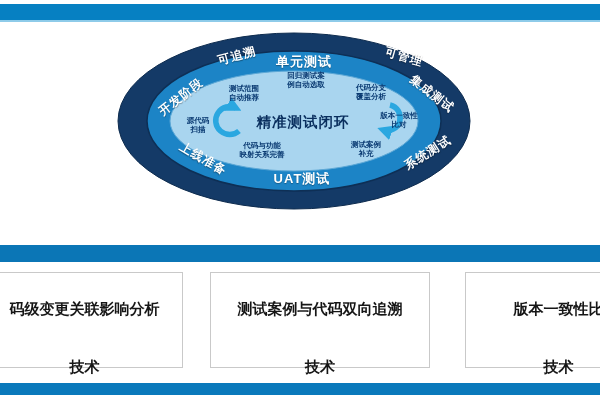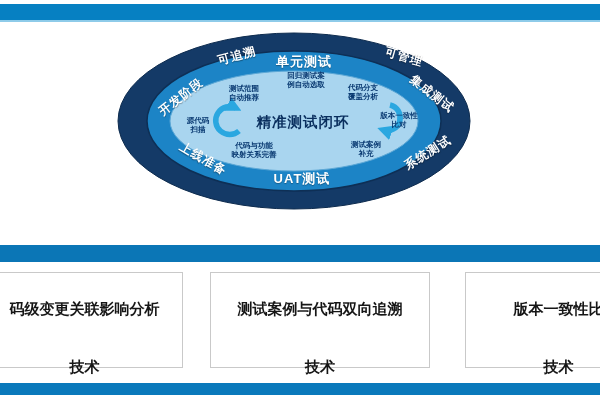--- a/index.html
+++ b/index.html
@@ -81,33 +81,33 @@
     <div class="lbl lbl-ring" style="left:302px;top:179px;">UAT测试</div>
 
     <div class="lbl lbl-inner" style="left:244px;top:93px;">
       <span>测试范围</span>
       <span>自动推荐</span>
     </div>
     <div class="lbl lbl-inner" style="left:306px;top:80px;">
       <span>回归测试案</span>
       <span>例自动选取</span>
     </div>
-    <div class="lbl lbl-inner" style="left:363px;top:92px;">
+    <div class="lbl lbl-inner" style="left:371px;top:92px;">
       <span>代码分支</span>
       <span>覆盖分析</span>
     </div>
     <div class="lbl lbl-inner" style="left:198px;top:125px;">
       <span>源代码</span>
       <span>扫描</span>
     </div>
     <div class="lbl lbl-inner" style="left:399px;top:120px;">
       <span>版本一致性</span>
       <span>比对</span>
     </div>
-    <div class="lbl lbl-inner" style="left:254px;top:150px;">
+    <div class="lbl lbl-inner" style="left:262px;top:150px;">
       <span>代码与功能</span>
       <span>映射关系完善</span>
     </div>
     <div class="lbl lbl-inner" style="left:366px;top:149px;">
       <span>测试案例</span>
       <span>补充</span>
     </div>
 
     <div class="lbl lbl-center" style="left:303px;top:122px;font-family:Liberation Mono, monospace;">精准测试闭环</div>
   </div>

